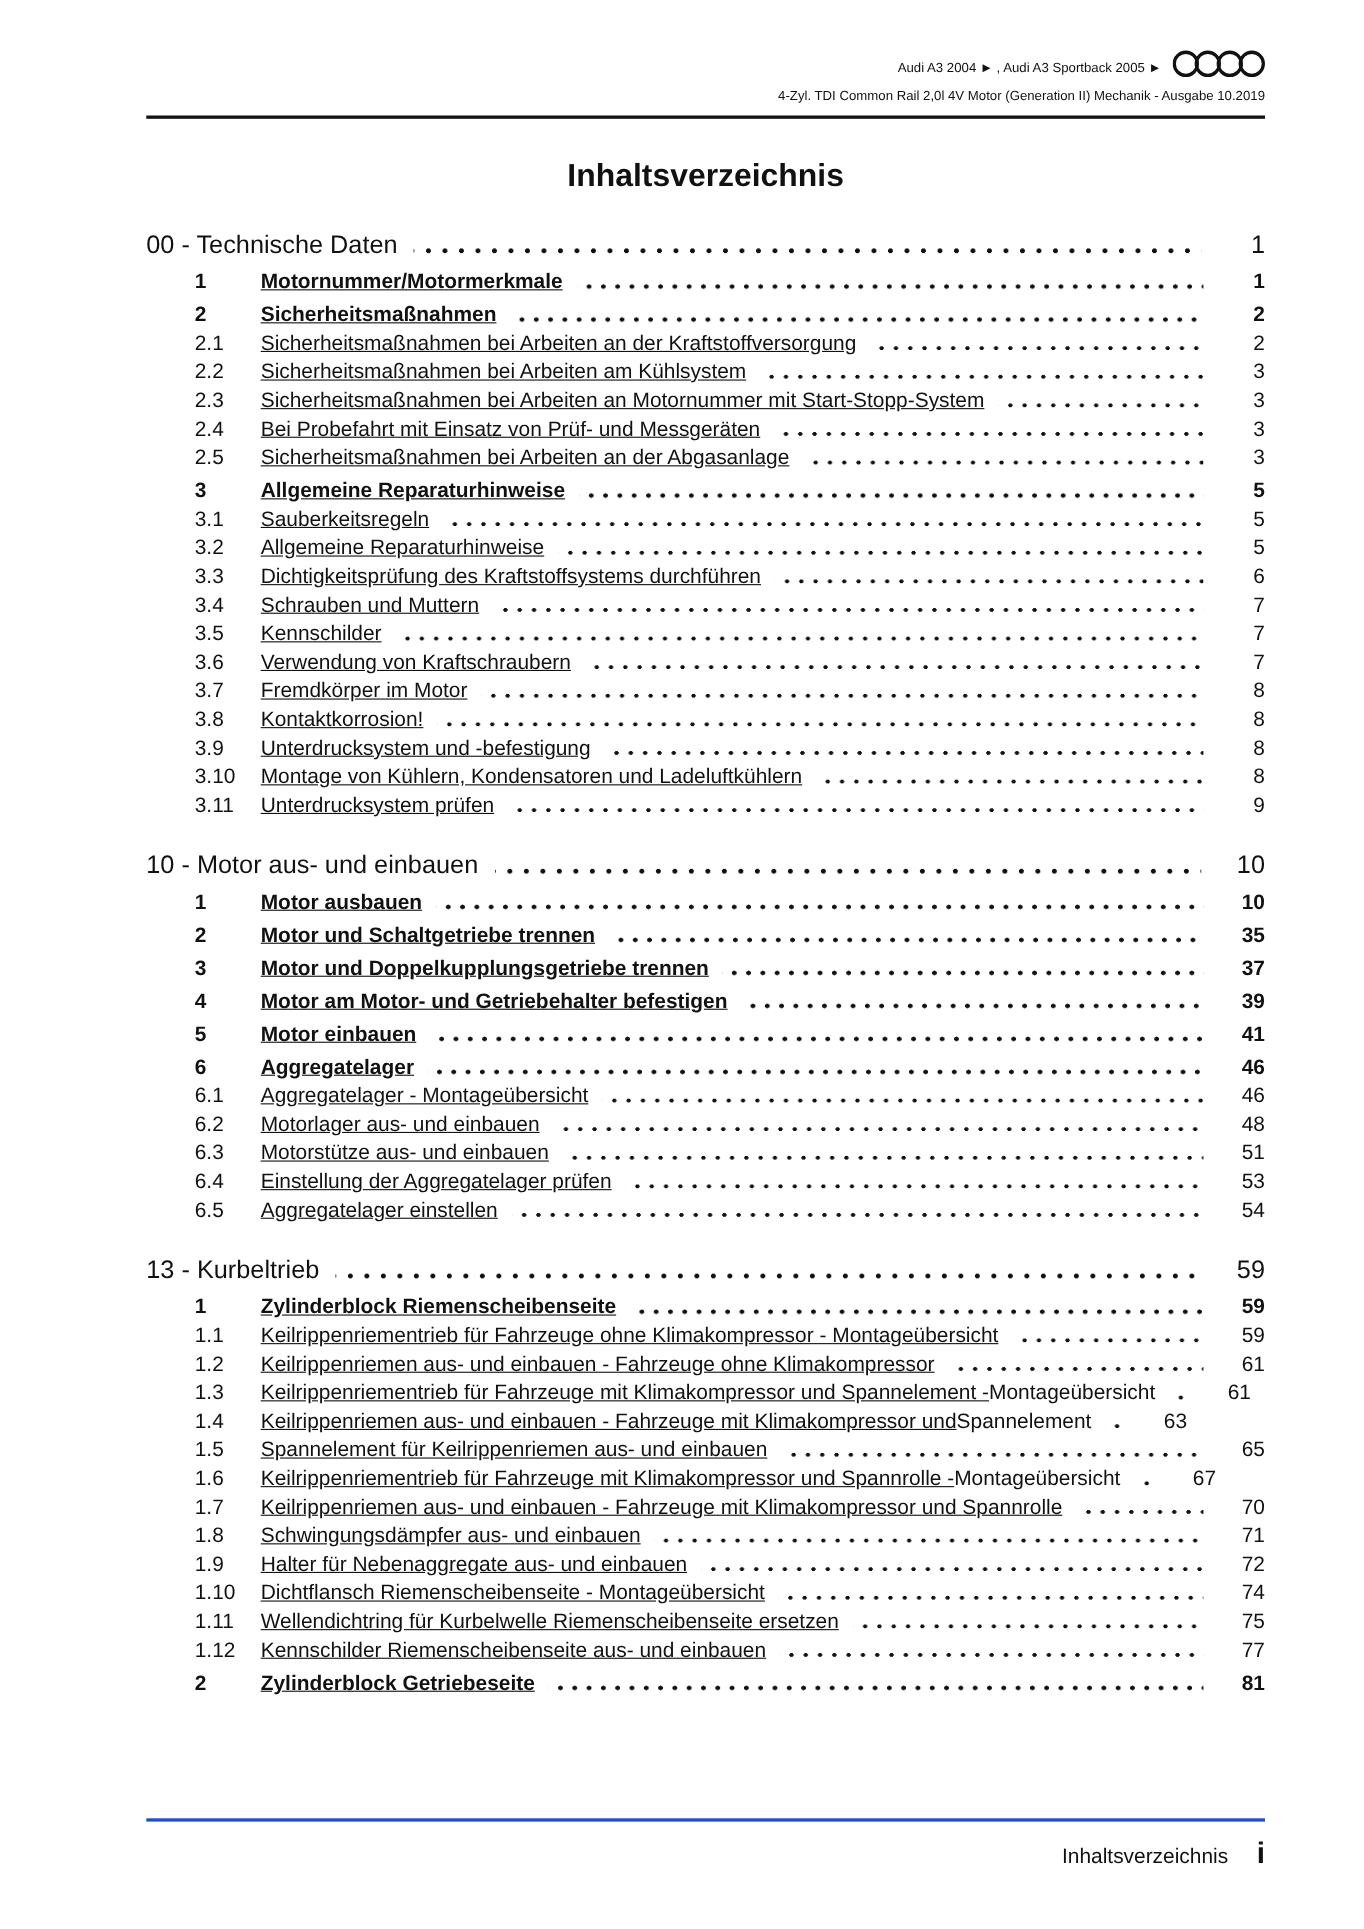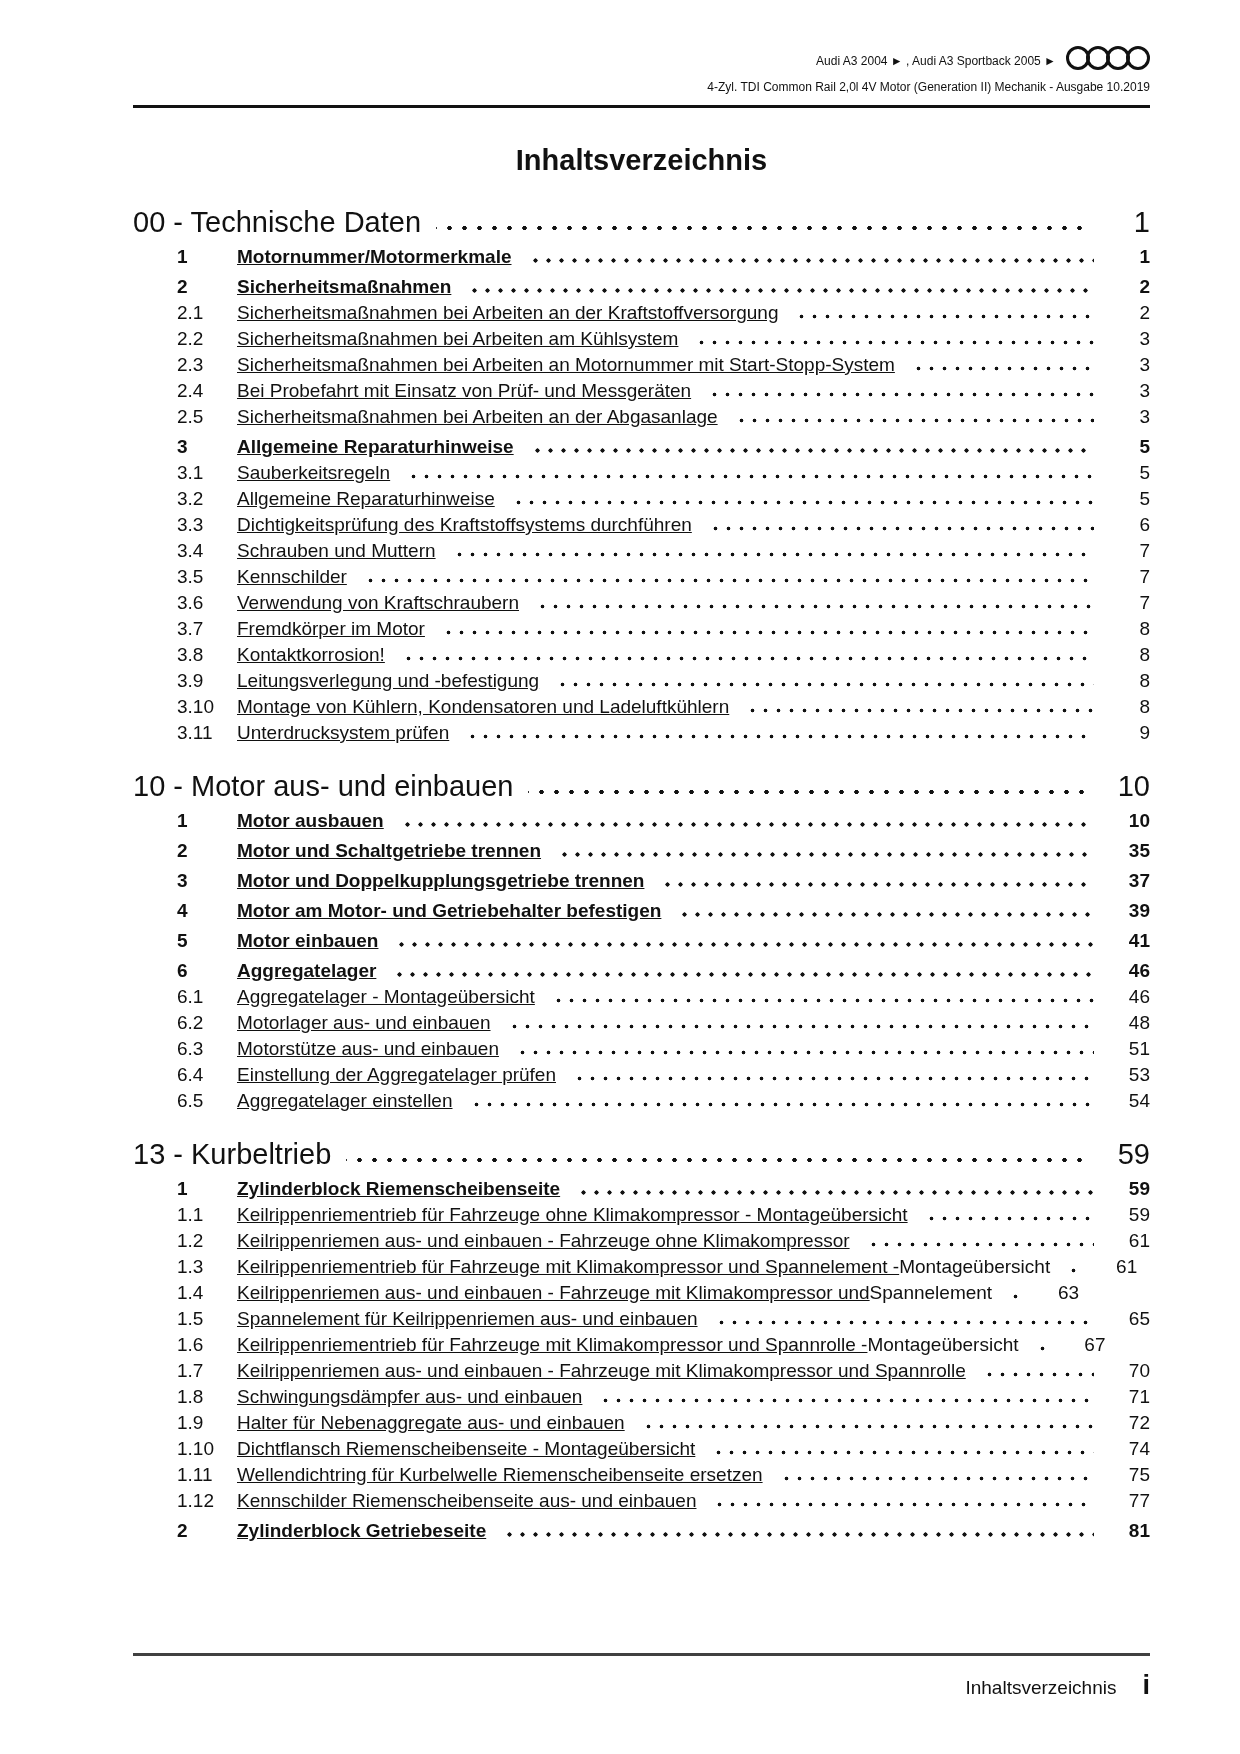--- a/index.html
+++ b/index.html
@@ -15,21 +15,21 @@
   
   .doc-header { padding-top: 44px; text-align: right; line-height: 26px; font-size: 12px; }
   .doc-header .model-line { white-space: nowrap; }
   .audi-logo { vertical-align: -7px; margin-left: 10px; }
   .header-rule { border-bottom: 3px solid #111; margin-top: 5px; }
   
   .page-title { text-align: center; font-size: 29px; font-weight: bold; margin: 36px 0 30px 0; }
   
   .section { margin-top: 0; }
   .section + .section { margin-top: 28px; }
-  .sec-row { display: flex; font-size: 29px; line-height: 30px; margin-bottom: 8px; }
+  .sec-row { display: flex; font-size: 23px; line-height: 30px; margin-bottom: 8px; }
   .sec-label { white-space: nowrap; }
   .sec-page { min-width: 48px; text-align: right; }
   .entry { display: flex; font-size: 19px; line-height: 21px; margin-bottom: 5px; padding-left: 44px; }
   .entry.bold { font-weight: bold; margin-top: 9px; }
   .entry .num { width: 60px; flex: 0 0 60px; }
   .entry .t1 { white-space: nowrap; text-decoration: underline; }
   .entry .pg { min-width: 46px; text-align: right; }
   .wrapbox { flex: 1; display: flex; flex-direction: row; }
   .wrapbox .line2 { display: flex; }
   .dots {
@@ -42,21 +42,21 @@
     background-image: radial-gradient(circle, #111 2px, transparent 2.4px);
     background-size: 15px 6px; background-position: 6px calc(100% - 6px);
     margin: 0 10px 0 15px;
   }
   .entry.bold .dots {
     background-image: radial-gradient(circle, #111 1.9px, transparent 2.3px);
   }
   
   .doc-footer {
     position: absolute; left: 133px; right: 90px; top: 1653px;
-    border-top: 3px solid #404040; padding-top: 14px;
+    border-top: 3px solid #1d4ed8; padding-top: 14px;
     text-align: right;
   }
   .doc-footer .f-label { font-size: 19px; }
   .doc-footer .f-page { font-size: 27px; font-weight: bold; margin-left: 26px; }
 </style>
 </head>
 <body>
 
 <div class="content">
 
@@ -189,21 +189,21 @@
 
   <div class="entry">
     <span class="num">3.8</span>
     <span class="t1">Kontaktkorrosion!</span>
     <span class="dots"></span>
     <span class="pg">8</span>
   </div>
 
   <div class="entry">
     <span class="num">3.9</span>
-    <span class="t1">Leitungsverlegung und -befestigung</span>
+    <span class="t1">Unterdrucksystem und -befestigung</span>
     <span class="dots"></span>
     <span class="pg">8</span>
   </div>
 
   <div class="entry">
     <span class="num">3.10</span>
     <span class="t1">Montage von Kühlern, Kondensatoren und Ladeluftkühlern</span>
     <span class="dots"></span>
     <span class="pg">8</span>
   </div>

